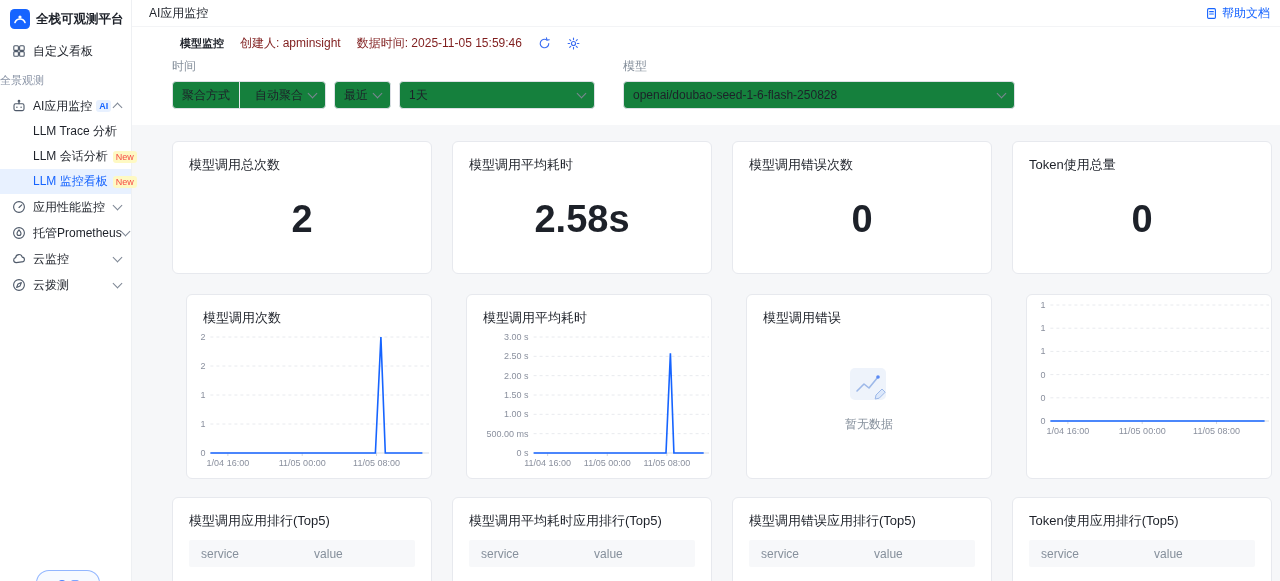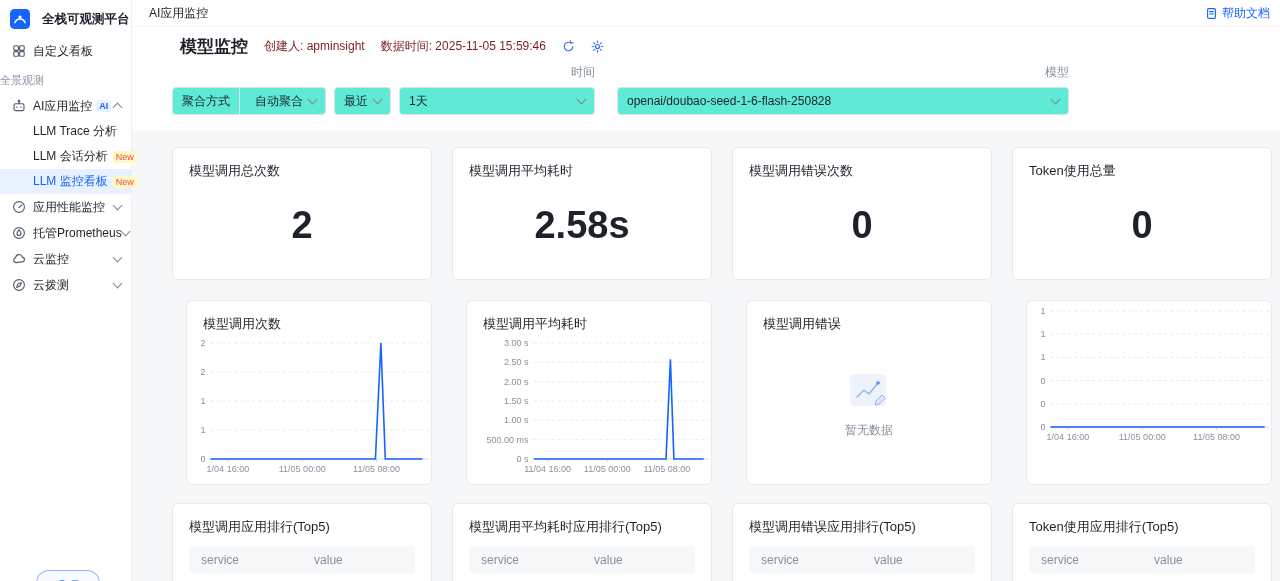--- a/index.html
+++ b/index.html
@@ -5,55 +5,55 @@
   html,body{margin:0;padding:0;}
   body{
     width:1280px;height:581px;overflow:hidden;position:relative;
     font-family:"Liberation Sans","DejaVu Sans",sans-serif;
     background:#ffffff;color:#1d2129;
   }
   .app{display:flex;width:1280px;height:581px;}
 
   
   .sidebar{width:131px;flex-shrink:0;background:#fff;border-right:1px solid #eef0f3;position:relative;}
-  .logo-row{display:flex;align-items:center;gap:12px;padding:9px 0 9px 10px;}
+  .logo-row{display:flex;align-items:center;gap:6px;padding:9px 0 9px 10px;}
   .logo-text{font-size:12.5px;font-weight:bold;color:#1d2129;white-space:nowrap;}
   .nav-item{display:flex;align-items:center;height:26px;padding:0 10px 0 12px;font-size:12px;color:#1d2129;cursor:pointer;white-space:nowrap;}
   .nav-icon{width:14px;height:14px;margin-right:7px;flex-shrink:0;display:flex;align-items:center;}
   .nav-section{font-size:11px;color:#8a94a6;padding:9px 0 5px 0;}
   .nav-sub{height:25px;display:flex;align-items:center;padding-left:33px;font-size:12px;color:#1d2129;cursor:pointer;white-space:nowrap;}
   .nav-sub.active{background:#e8f1ff;color:#1664ff;}
   .badge-ai{font-size:9px;font-weight:bold;color:#1664ff;background:#e8f1ff;border-radius:3px;padding:0 3px;margin-left:4px;line-height:12px;}
   .badge-new{font-size:9px;color:#f54a45;background:#fef9c3;border-radius:3px;padding:0 3px;margin-left:5px;line-height:12px;}
   .chev{width:6px;height:6px;border-right:1.3px solid #7d8694;border-bottom:1.3px solid #7d8694;transform:rotate(45deg);display:inline-block;flex-shrink:0;margin-top:-3px;}
   .chev.up{transform:rotate(-135deg);margin-top:3px;}
   .nav-chev{margin-left:auto;}
   .floating-pill{position:fixed;left:36px;top:570px;width:62px;height:26px;border:1px solid rgba(22,100,255,.45);border-radius:13px;background:#f7faff;display:flex;align-items:center;justify-content:center;gap:5px;}
   .floating-pill i{width:8px;height:8px;border-radius:2px;background:#7ea6ff;display:inline-block;}
   .floating-pill i.round{border-radius:50%;background:#4d82ff;}
 
   
   main{flex:1;min-width:0;display:flex;flex-direction:column;background:#fff;}
   .topbar{height:26px;flex-shrink:0;display:flex;align-items:center;justify-content:space-between;padding:0 10px 0 17px;font-size:12px;border-bottom:1px solid #f3f4f6;}
   .help-link{display:flex;align-items:center;gap:4px;color:#1664ff;cursor:pointer;font-size:12px;}
   .page-head{display:flex;align-items:center;padding:8px 0 0 48px;gap:16px;flex-shrink:0;}
-  .page-title{font-size:17px;font-weight:bold;color:#1d2129;}
+  .page-title{font-size:11px;font-weight:bold;color:#1d2129;}
   .meta{font-size:12px;color:#7f1d1d;}
   .icon-btn{display:flex;align-items:center;cursor:pointer;}
 
   
-  .filter-area{display:flex;gap:22px;padding:6px 8px 16px 40px;flex-shrink:0;background:#fff;text-align:right;}
+  .filter-area{display:flex;gap:28px;padding:6px 8px 16px 40px;flex-shrink:0;background:#fff;}
   .filter-label{font-size:12px;color:#86909c;margin-bottom:6px;}
   .filter-row{display:flex;gap:8px;}
-  .control{height:28px;box-sizing:border-box;border:1px solid #dde0e6;border-radius:4px;background:#5eead4;display:inline-flex;align-items:center;font-size:12px;color:#1d2129;padding:0 9px;gap:6px;cursor:pointer;white-space:nowrap;}
+  .control{height:28px;box-sizing:border-box;border:1px solid #dde0e6;border-radius:4px;background:#15803d;display:inline-flex;align-items:center;font-size:12px;color:#1d2129;padding:0 9px;gap:6px;cursor:pointer;white-space:nowrap;}
   .control.group{padding:0;}
   .control.group .seg{display:flex;align-items:center;gap:6px;padding:0 9px;height:100%;}
   .control.group .seg.lbl{border-right:1px solid #e5e8ee;color:#1d2129;}
   .control.range{width:196px;justify-content:space-between;}
-  .control.model{width:452px;justify-content:space-between;}
+  .control.model{width:392px;justify-content:space-between;}
 
   
   .content{flex:1;background:#f6f7f9;padding:16px 8px 0 40px;overflow:hidden;}
   .row{display:flex;gap:20px;}
   .row.stats{margin-bottom:20px;}
   .row.charts{margin-bottom:18px;}
   .card{flex:1;min-width:0;background:#fff;border:1px solid #e7e9ee;border-radius:6px;box-sizing:border-box;}
   .card-title{font-size:13px;color:#1d2129;padding:14px 16px 0 16px;white-space:nowrap;overflow:hidden;}
   .stat-card{height:133px;display:flex;flex-direction:column;}
   .stat-value{flex:1;display:flex;align-items:center;justify-content:center;font-size:38px;font-weight:600;color:#1d2129;padding-bottom:8px;}

